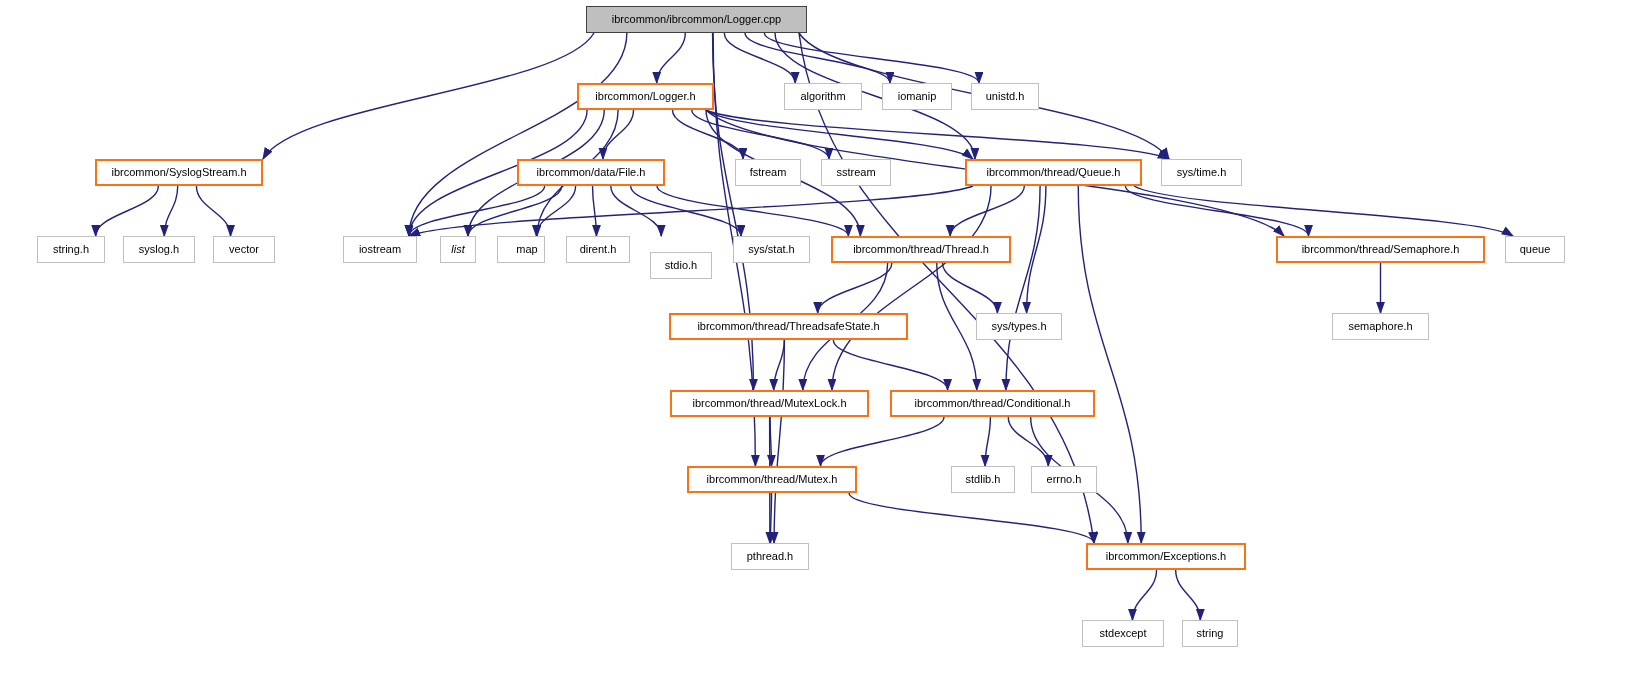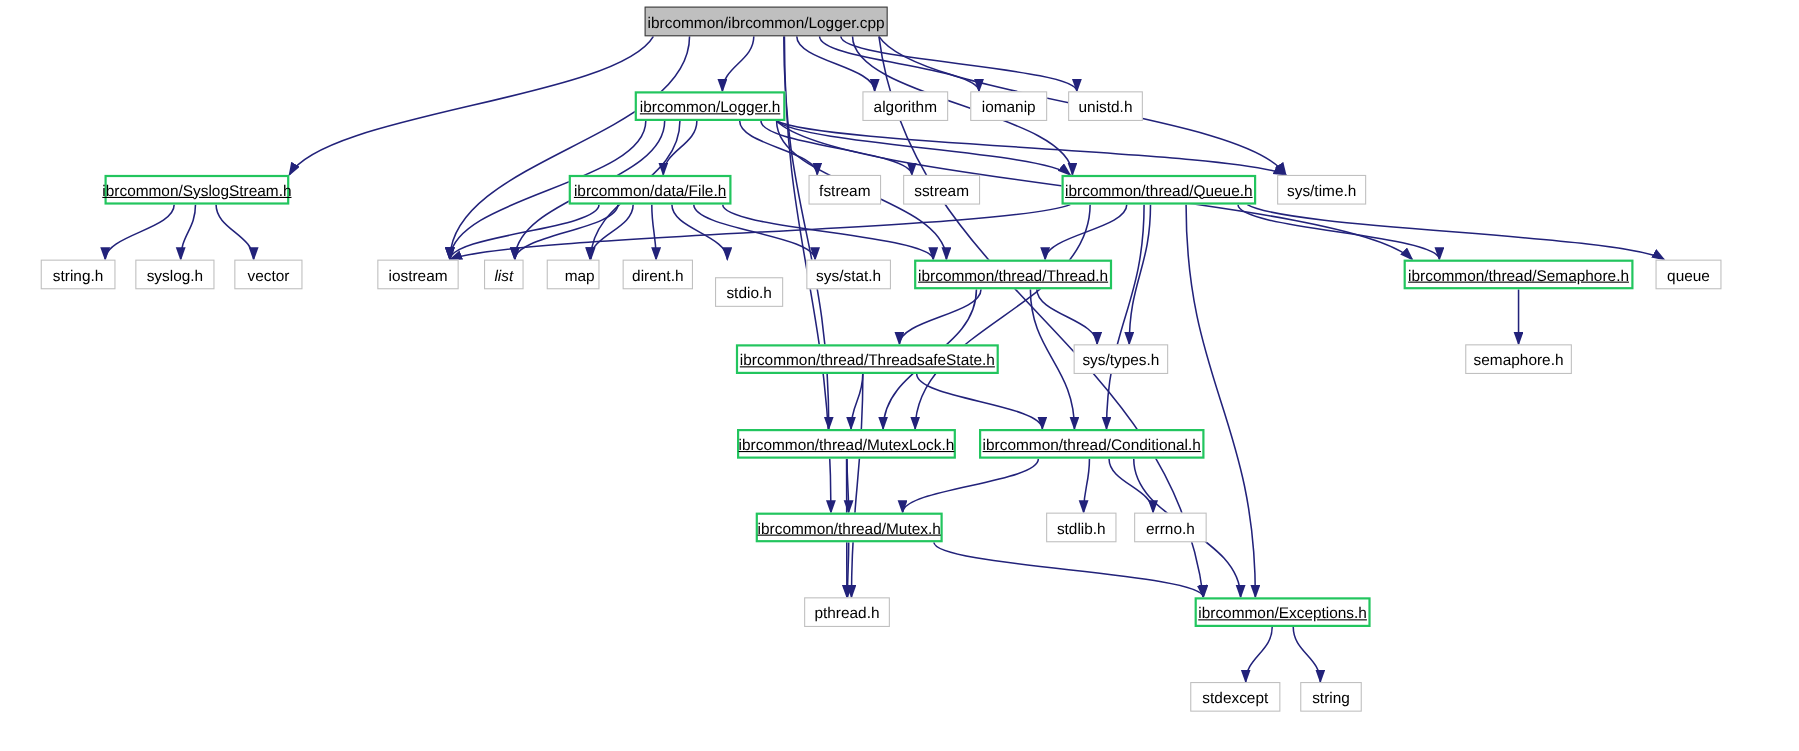--- a/index.html
+++ b/index.html
@@ -1,22 +1,22 @@
 <!DOCTYPE html>
 <html><head>
 <meta charset="utf-8">
 <style>
   html,body{margin:0;padding:0;background:#ffffff;}
   body{font-family:"Liberation Sans", sans-serif;}
   #graph-root{position:relative;width:1635px;height:683px;overflow:hidden;background:#fff;}
   svg#edges{position:absolute;left:0;top:0;width:1635px;height:683px;}
   .node{position:absolute;box-sizing:border-box;display:flex;align-items:center;justify-content:center;
-        font-size:14px;color:#000;white-space:nowrap;background:#ffffff;border:1px solid #c0c0c0;}
+        font-size:11px;color:#000;white-space:nowrap;background:#ffffff;border:1px solid #c0c0c0;}
   .node.root{background:#bfbfbf;border:1px solid #404040;}
-  .node.bold{border:2px solid #22c55e;text-decoration:underline;}
+  .node.bold{border:2px solid #f97316;}
   .node-label{line-height:1;}
 </style>
 </head>
 <body>
 
 <div id="graph-root">
   <svg id="edges" viewBox="0 0 1635 683">
     <defs>
       <marker id="arrow" markerWidth="9" markerHeight="9" refX="8" refY="3.2" orient="auto" markerUnits="strokeWidth">
         <path d="M0,0 L9,3.2 L0,6.4 z" fill="#22227a"></path>

